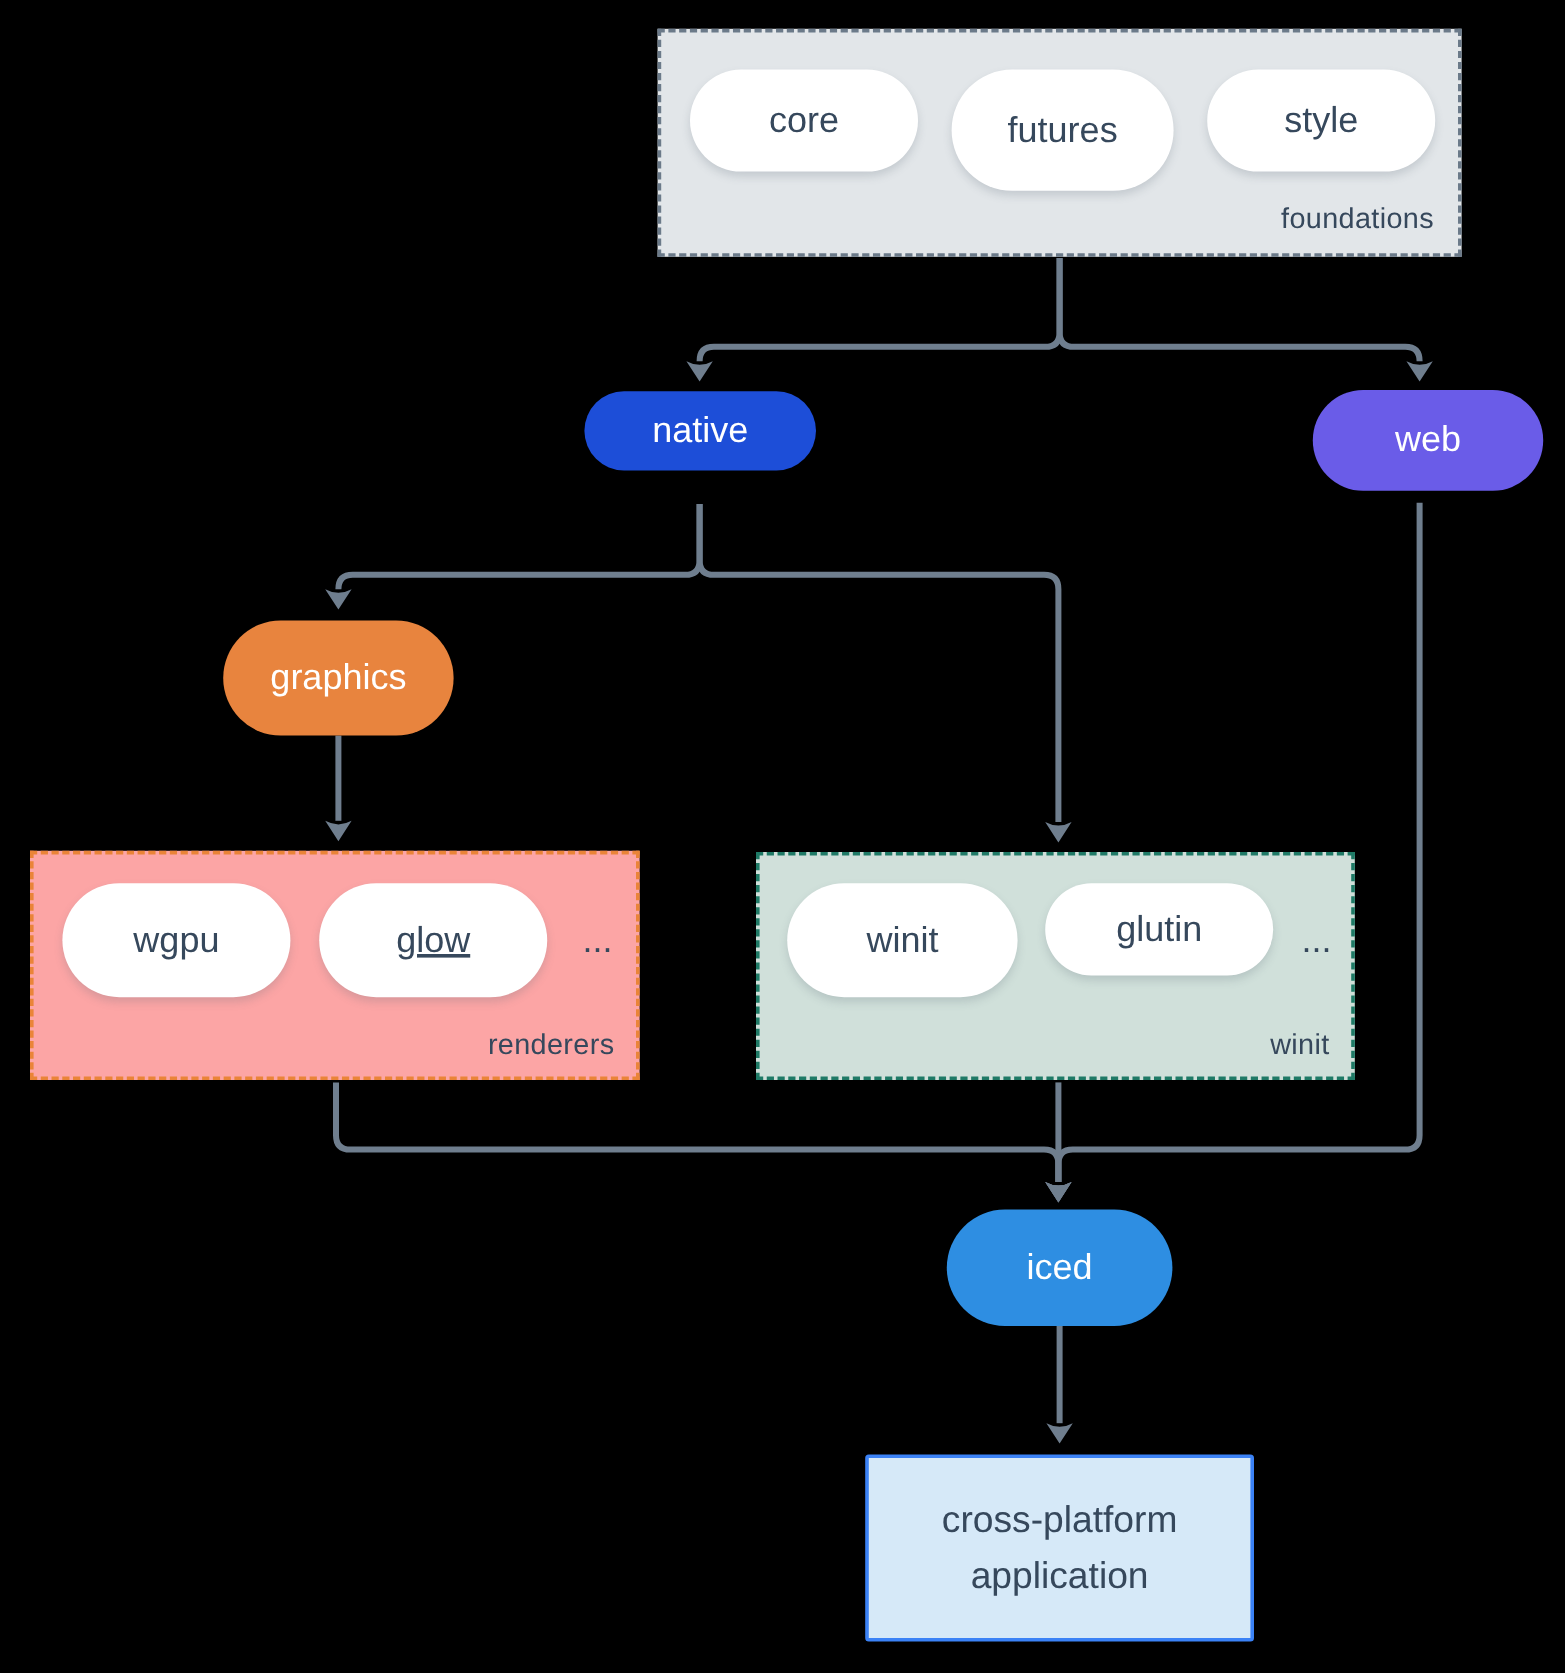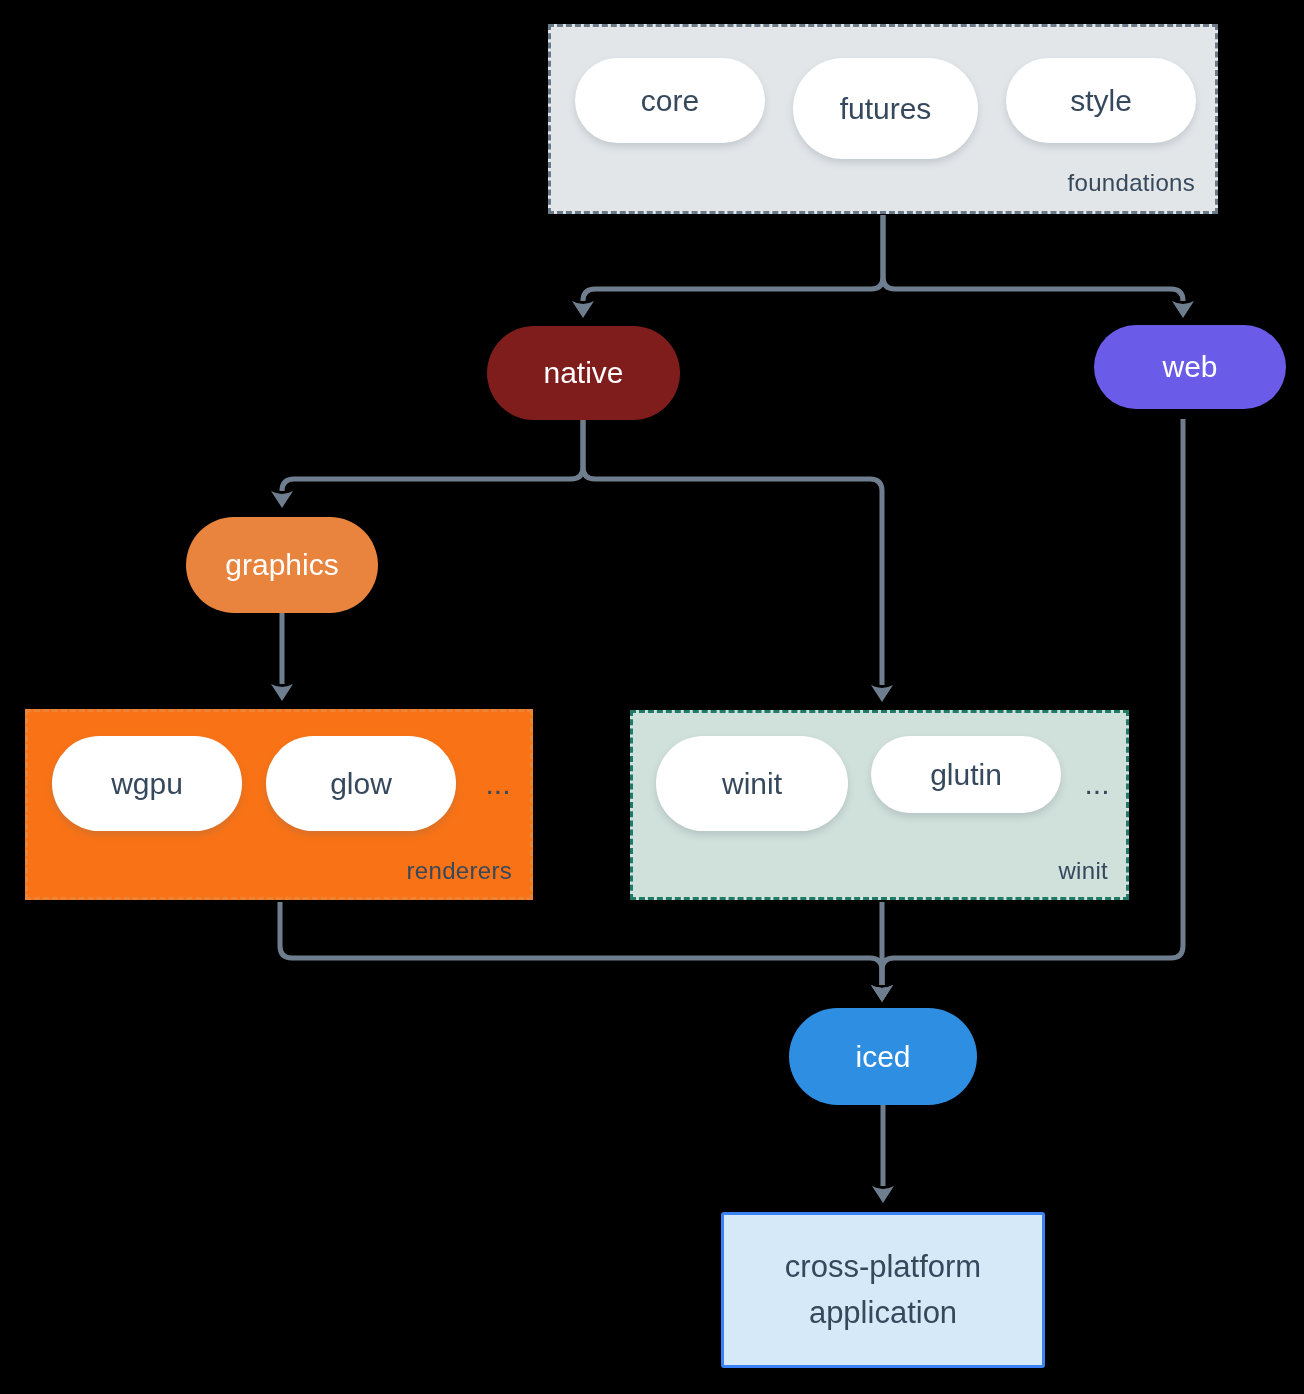--- a/index.html
+++ b/index.html
@@ -59,30 +59,30 @@
   }
   .group-foundations {
     left: 548px; top: 24px;
     width: 670px; height: 190px;
     background: #e2e6e9;
     border: 3px dashed #6b7a89;
   }
   .group-renderers {
     left: 25px; top: 709px;
     width: 508px; height: 191px;
-    background: #f97316;
+    background: #fca5a5;
     border: 3px dashed #ea8438;
   }
   .group-shells {
     left: 630px; top: 710px;
     width: 499px; height: 190px;
     background: #d0e0da;
     border: 3px dashed #1f7a66;
   }
-  .node-native   { left: 487px;  top: 326px;  width: 193px; height: 94px; background: #7f1d1d; }
+  .node-native   { left: 487px;  top: 326px;  width: 193px; height: 66px; background: #1d4ed8; }
   .node-web      { left: 1094px; top: 325px;  width: 192px; height: 84px; background: #6a5ce8; }
   .node-graphics { left: 186px;  top: 517px;  width: 192px; height: 96px; background: #e8843e; }
   .node-iced     { left: 789px;  top: 1008px; width: 188px; height: 97px; background: #2e8ee2; }
   .node-app {
     position: absolute;
     left: 721px; top: 1212px;
     width: 324px; height: 156px;
     box-sizing: border-box;
     background: #d6e9f8;
     border: 3px solid #3b82f6;
@@ -141,21 +141,21 @@
   </div>
 
   <div class="pill colored node-graphics">
     <span>graphics</span>
   </div>
 
   <div class="group group-renderers">
     <div class="pill white" style="left:24px; top:24px; width:190px; height:95px;">
       <span>wgpu</span>
     </div>
-    <div class="pill white" style="left:238px; top:24px; width:190px; height:95px;">
+    <div class="pill white" style="left:238px; top:24px; width:190px; height:95px;text-decoration:underline;">
       <span>glow</span>
     </div>
     <div class="ellipsis" style="left:440px; top:24px; width:60px; line-height:95px;">...</div>
     <div class="group-label" style="right:18px; bottom:12px;">renderers</div>
   </div>
 
   <div class="group group-shells">
     <div class="pill white" style="left:23px; top:23px; width:192px; height:95px;">
       <span>winit</span>
     </div>

